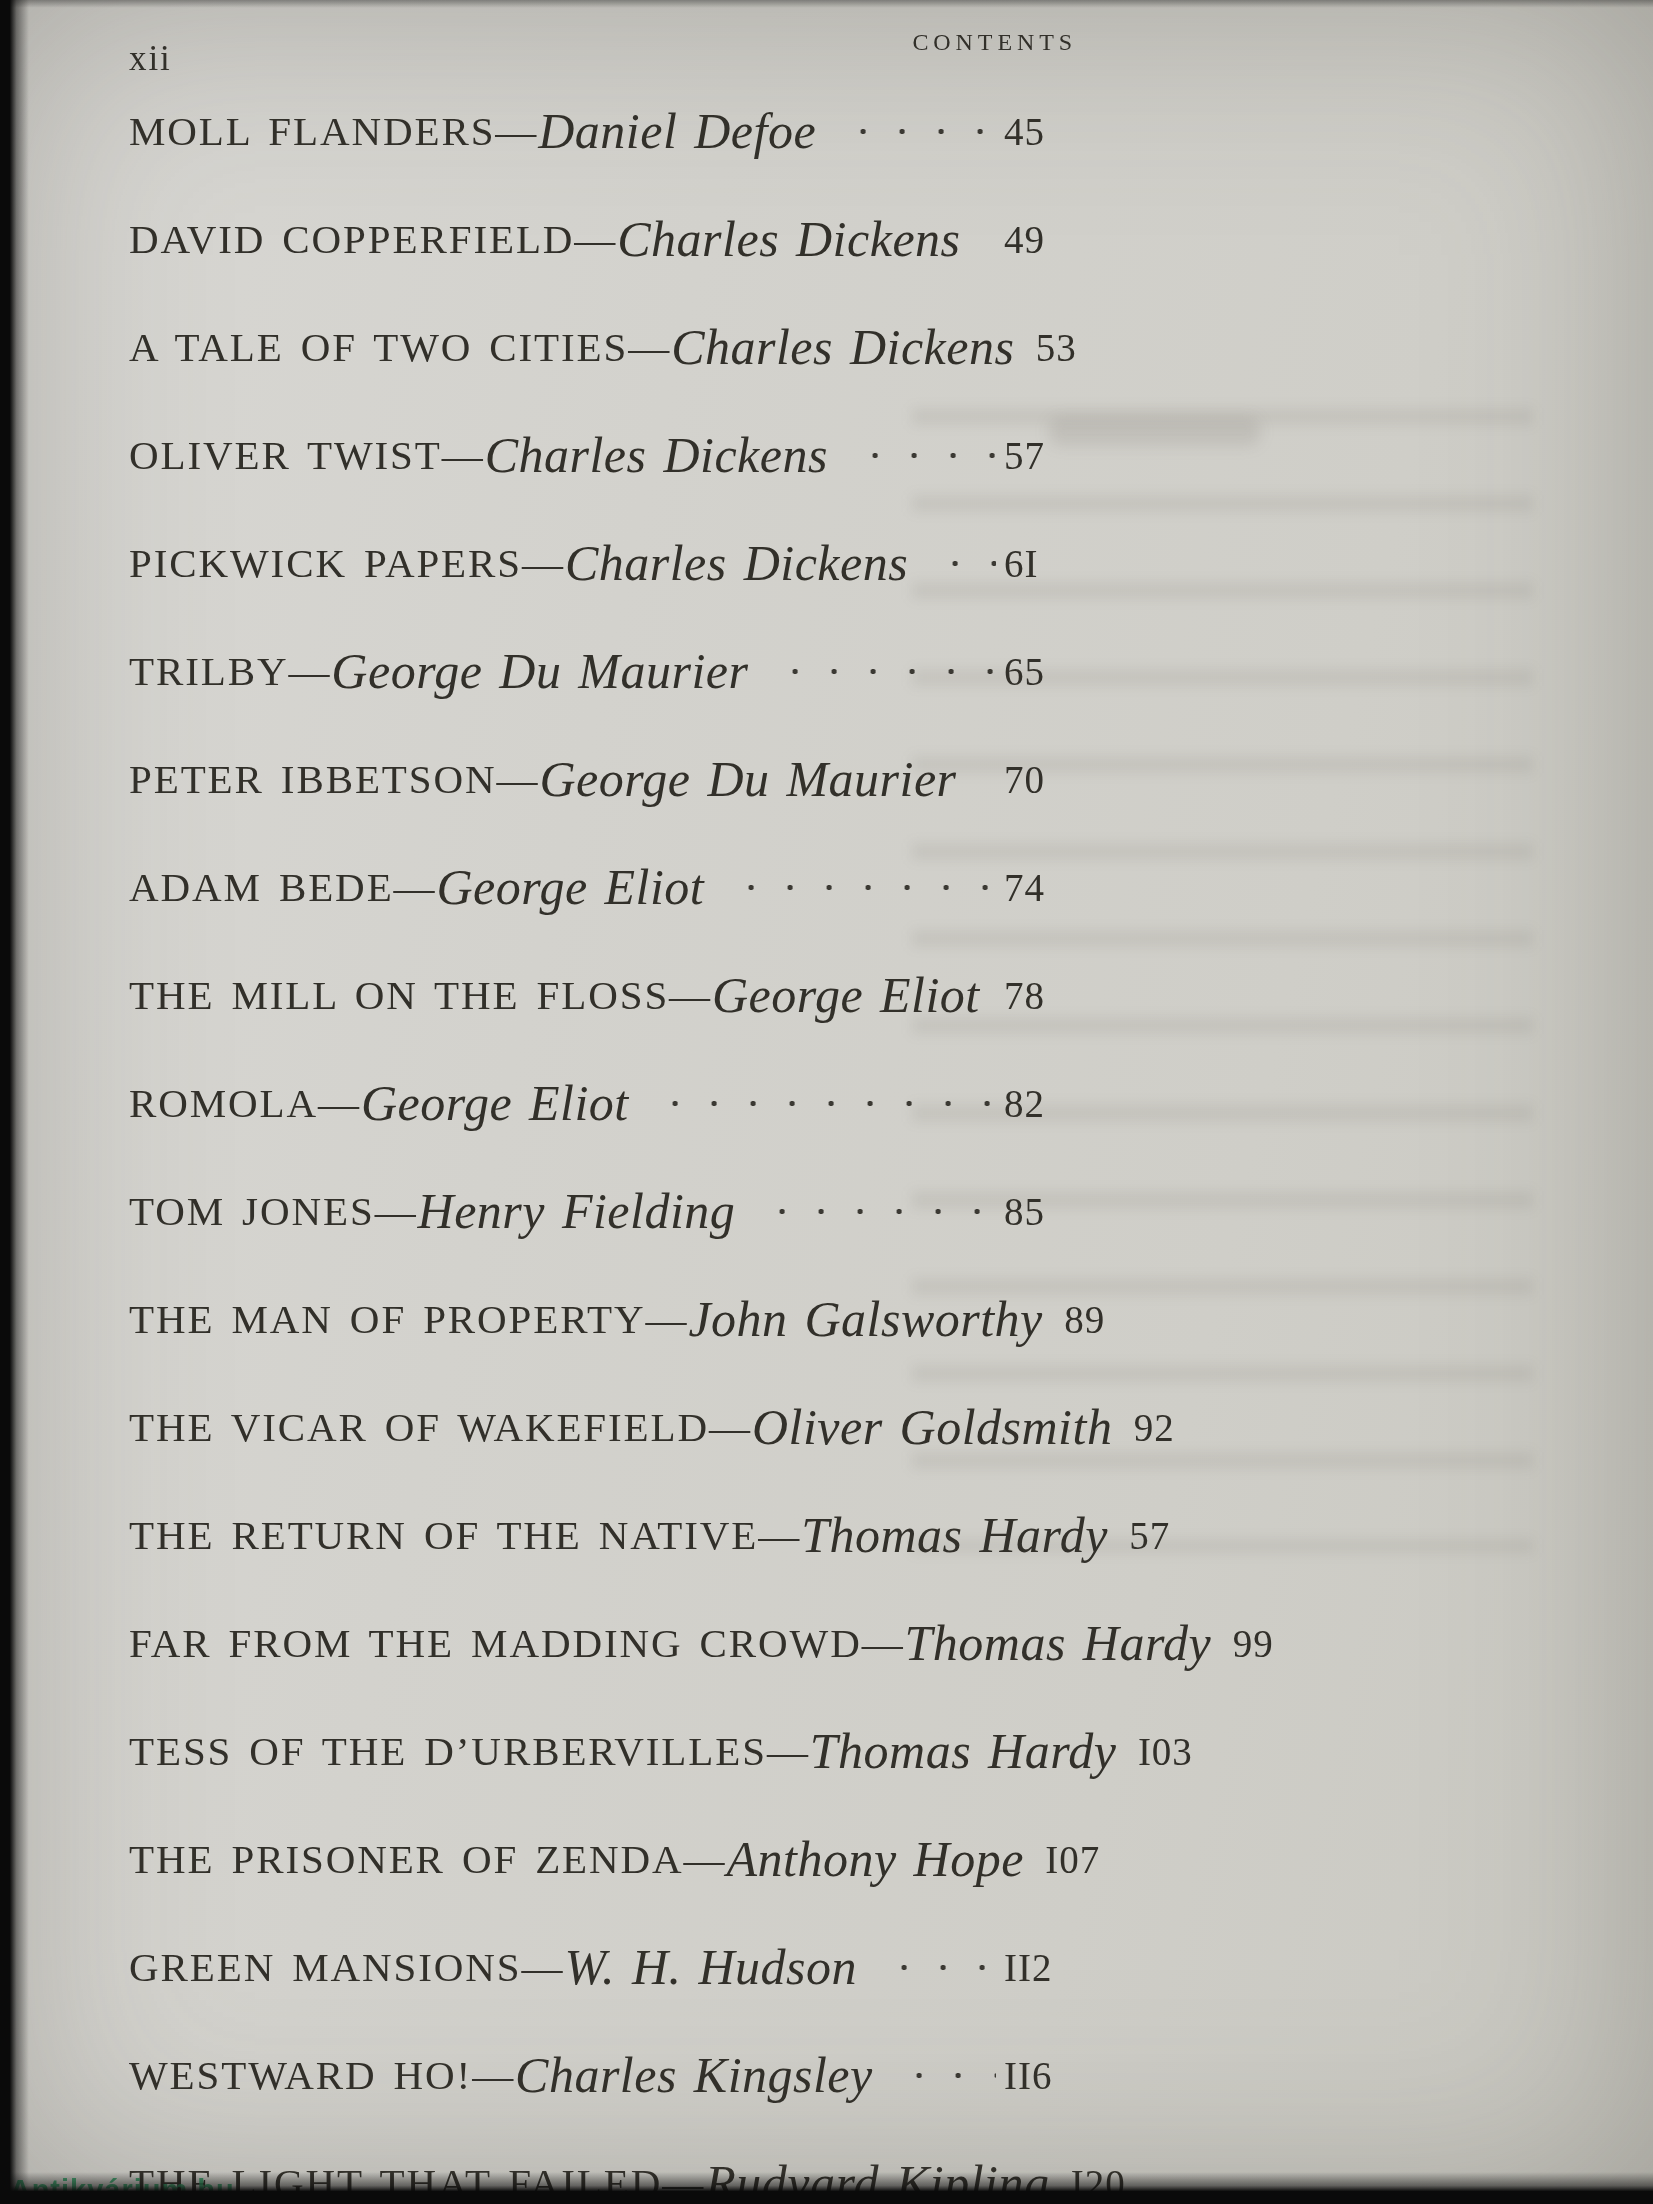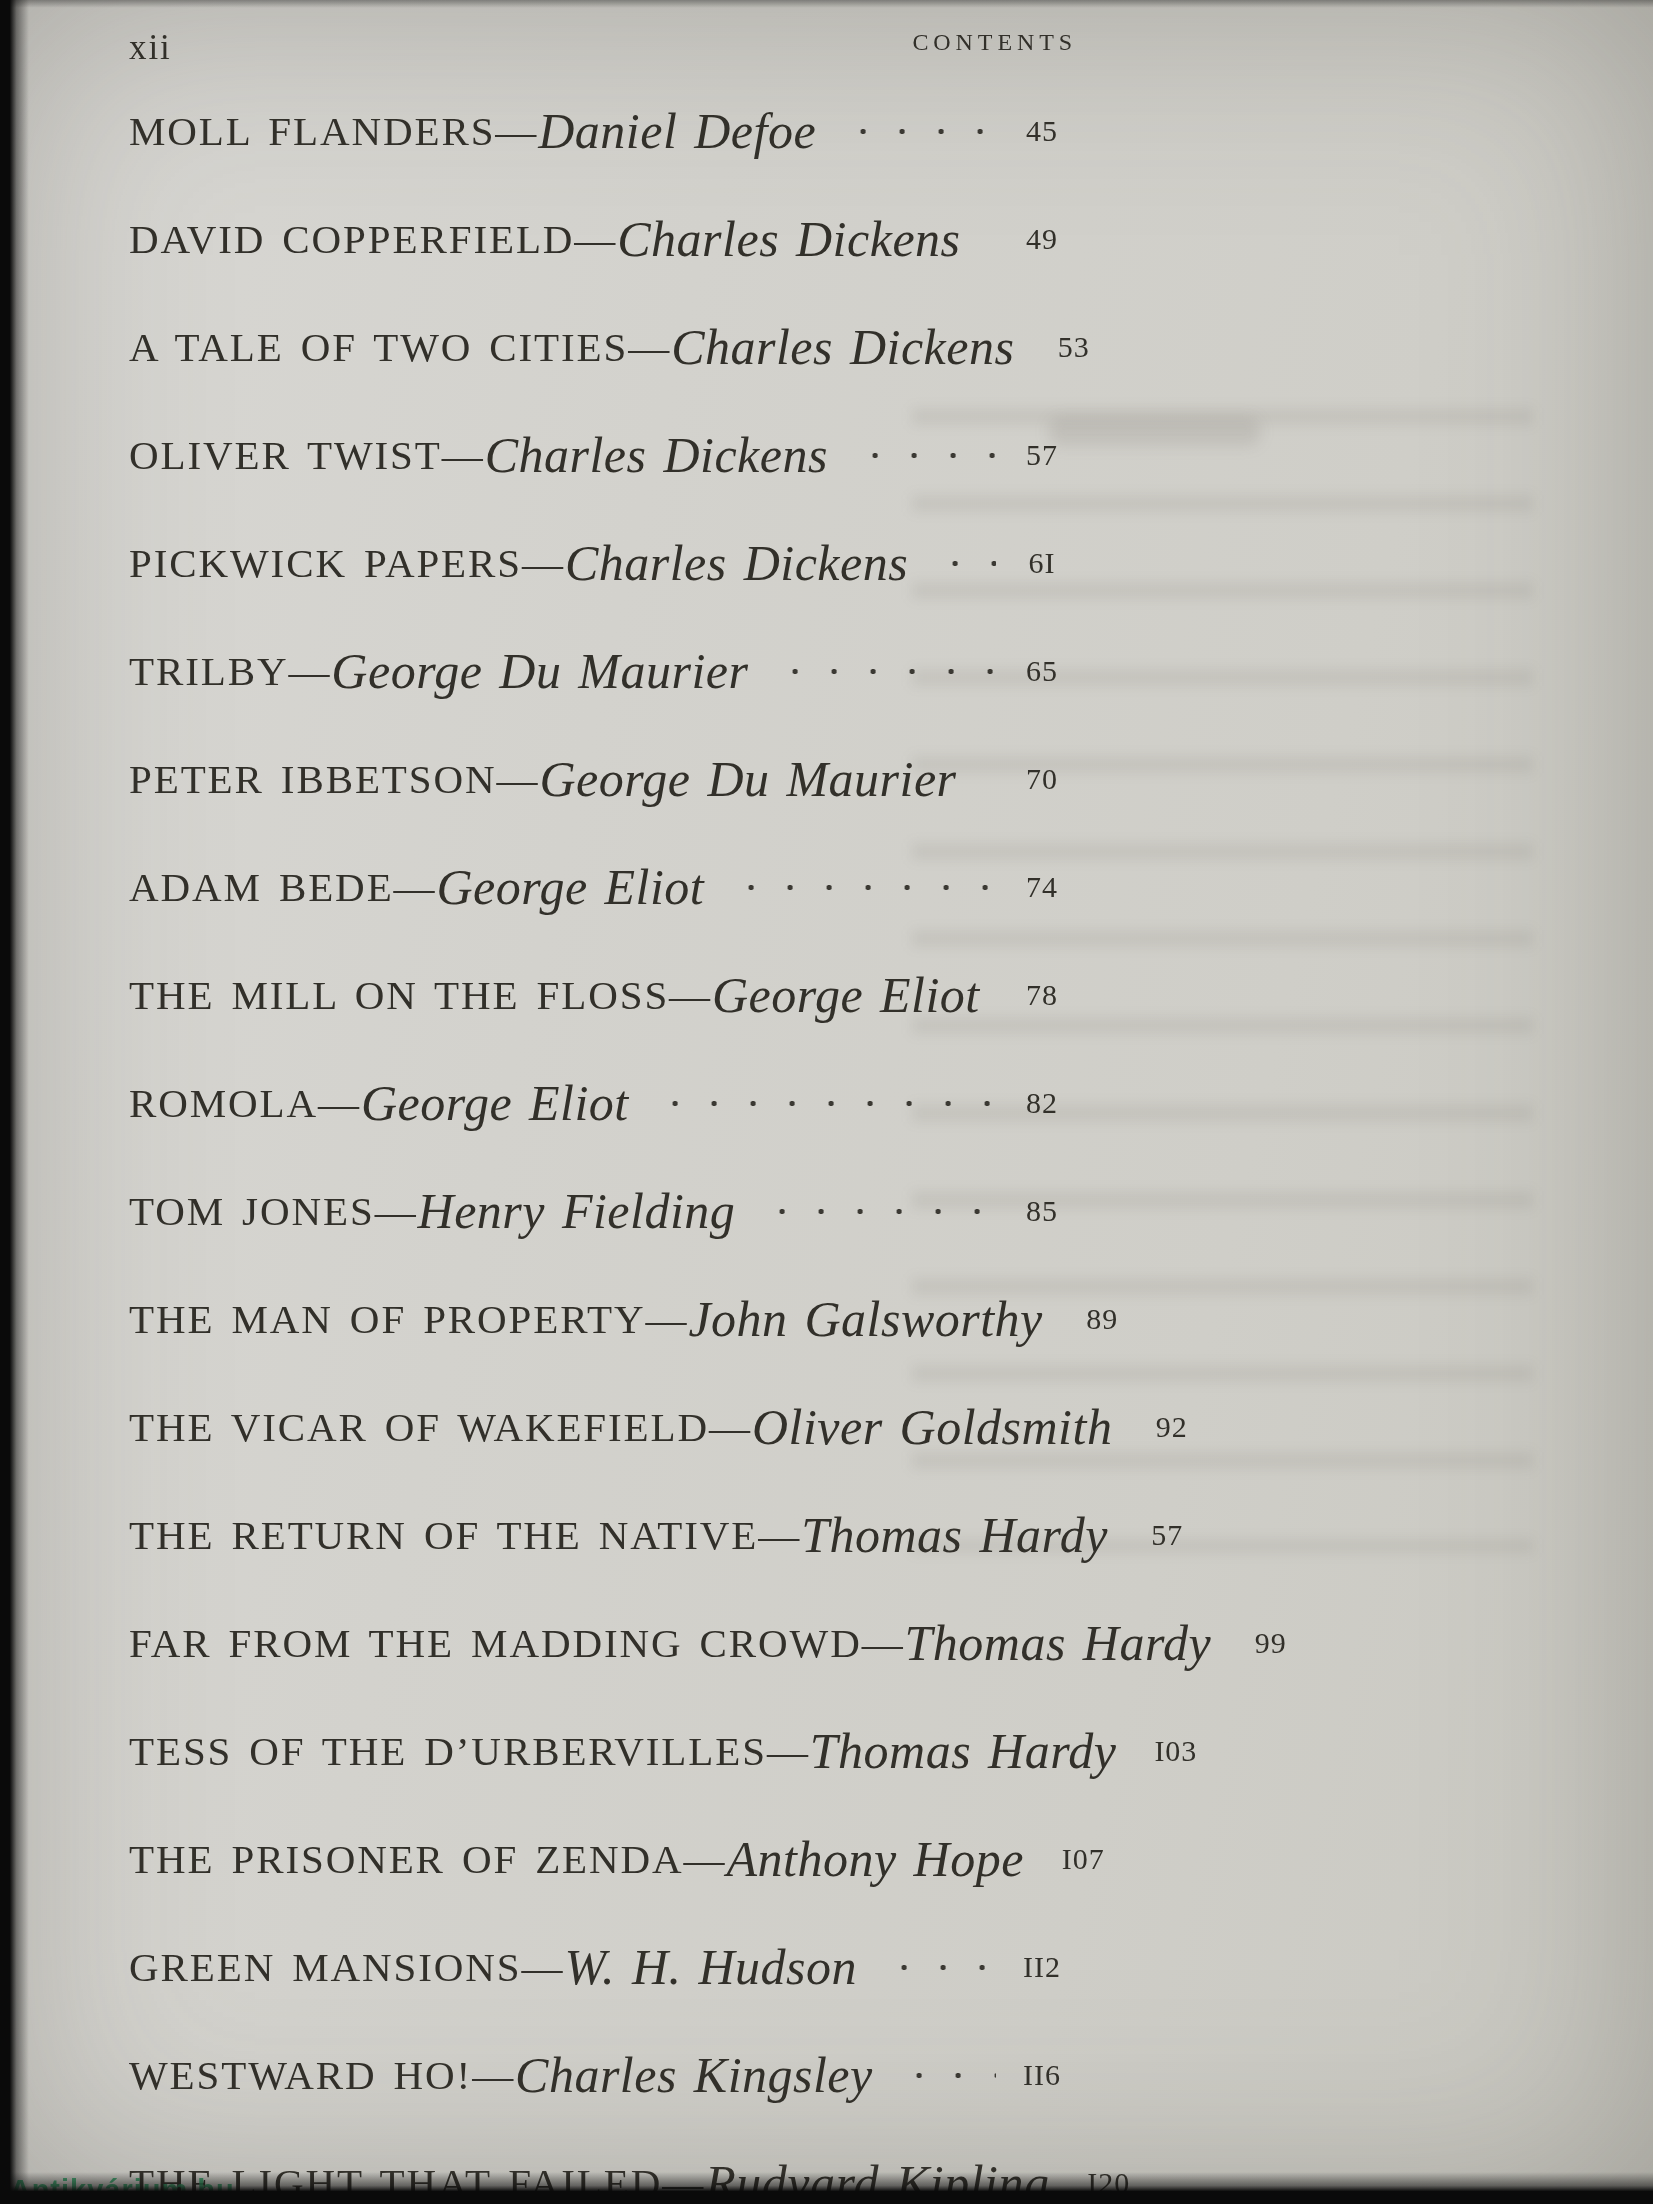--- a/index.html
+++ b/index.html
@@ -47,21 +47,21 @@
   .page-header {
     position: absolute;
     top: 27px;
     left: 129px;
     width: 948px;
     height: 50px;
   }
   .folio {
     position: absolute;
     left: 0;
-    top: 1px;
+    top: 12px;
     font-size: 35px;
     letter-spacing: 1.9px;
     font-family: Liberation Serif, serif;
   }
   .heading {
     display: block;
     text-align: right;
     font-size: 24px;
     letter-spacing: 4.9px;
     padding-top: 1.9px;
@@ -94,22 +94,22 @@
     flex: 1 1 auto;
     height: 41px;
     margin: 0 7.8px 0 13.6px;
     background-image: radial-gradient(circle, #3b3933 2.3px, rgba(0,0,0,0) 3px);
     background-size: 39px 41px;
     background-repeat: repeat-x;
     background-position: 13.6px 68%;
   }
   .pageno {
     min-width: 76px;
-    text-align: center;
-    font-size: 30px;
+    text-align: left;
+    font-size: 39px;
     letter-spacing: 1px;
   }
   
   .watermark {
     position: absolute;
     left: 9.7px;
     bottom: -1.9px;
     font-family: "Liberation Sans", sans-serif;
     font-weight: bold;
     font-size: 29px;

